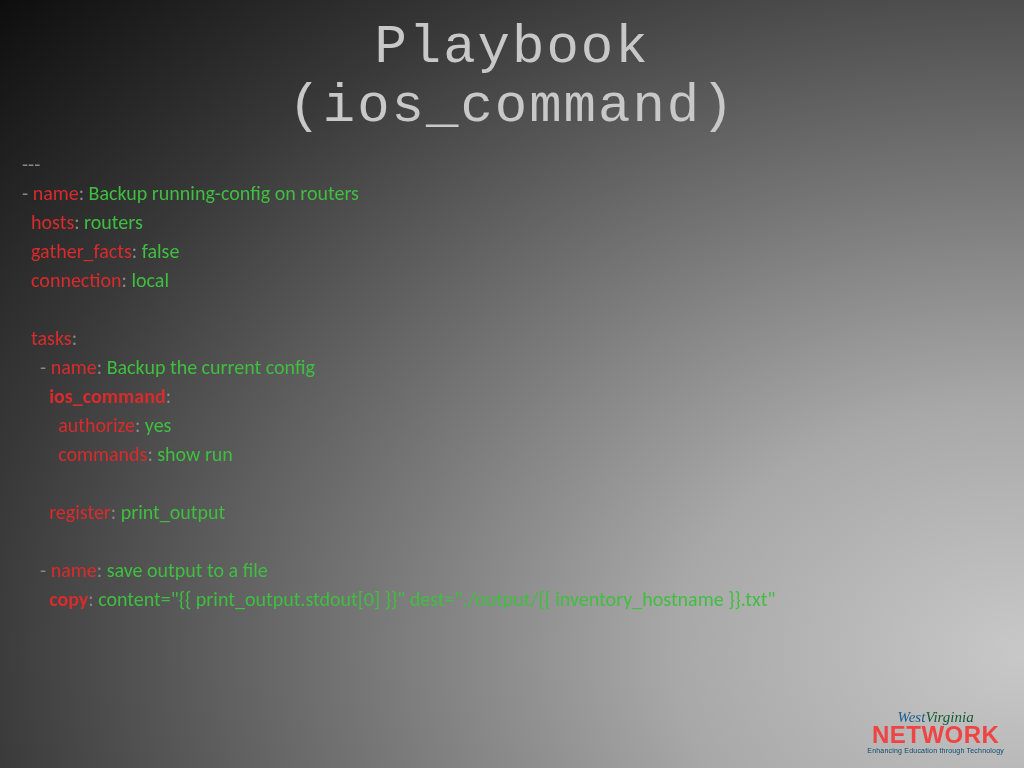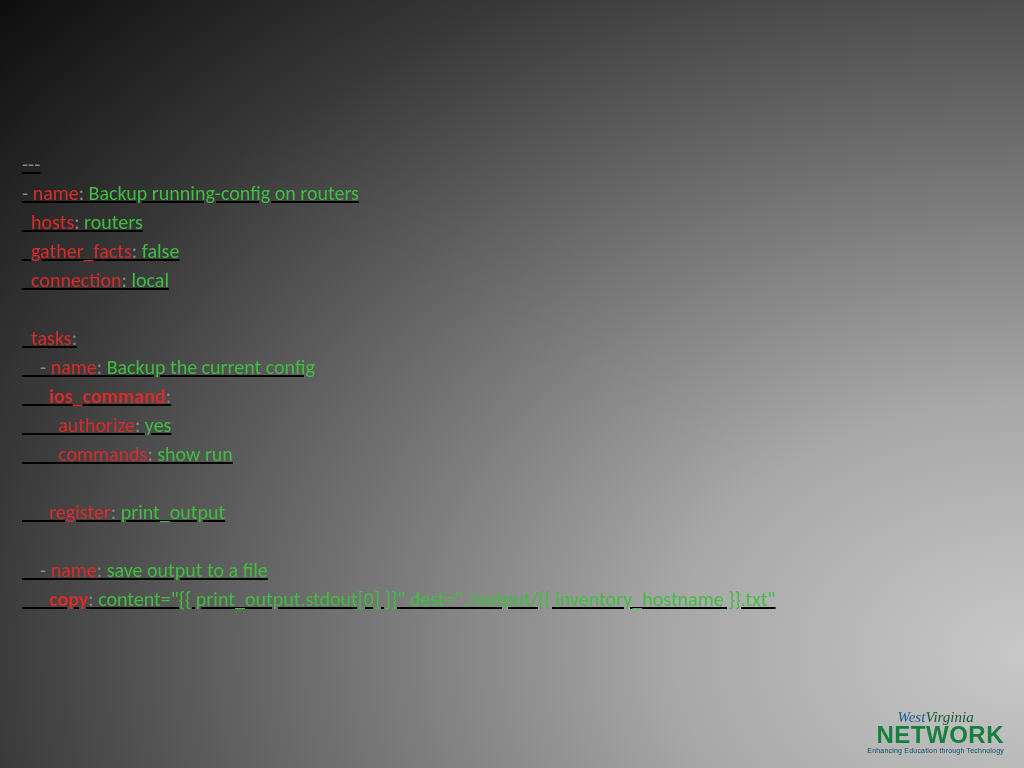--- a/index.html
+++ b/index.html
@@ -18,21 +18,20 @@
     line-height: 1.1;
     letter-spacing: 2px;
   }
   .code {
     position: absolute;
     top: 150px;
     left: 22px;
     font-size: 20px;
     line-height: 1.45;
     white-space: pre;
-    text-decoration: underline;
   }
   .g { color: #3fbf3f; }
   .r { color: #d92b2b; }
   .rb { color: #d92b2b; font-weight: bold; }
   .gray { color: #888; }
   .logo {
     position: absolute;
     right: 20px;
     bottom: 14px;
     text-align: center;
@@ -44,36 +43,37 @@
     font-size: 15px;
     color: #1a5d8a;
     margin-bottom: -2px;
     margin-top: 40px;
   }
   .logo-top .wv2 { color: #155a32; }
   .logo-mid {
     font-family: Arial, sans-serif;
     font-weight: 900;
     font-size: 24px;
-    color: #15803d;
+    color: #ef4444;
     letter-spacing: 0.5px;
     position: relative;
-    text-align: right;
   }
   .logo-bot {
     font-family: Arial, sans-serif;
     font-size: 7px;
     color: #0a4a6a;
     letter-spacing: 0.2px;
   }
 </style>
 </head>
 <body>
 
 <div class="title">
+  <div>Playbook</div>
+  <div>(ios_command)</div>
 </div>
 
 <div class="code"><span class="gray">---</span>
 <span class="gray">- </span><span class="r">name</span><span class="gray">: </span><span class="g">Backup running-config on routers</span>
   <span class="r">hosts</span><span class="gray">: </span><span class="g">routers</span>
   <span class="r">gather_facts</span><span class="gray">: </span><span class="g">false</span>
   <span class="r">connection</span><span class="gray">: </span><span class="g">local</span>
 
   <span class="r">tasks</span><span class="gray">:</span>
     <span class="gray">- </span><span class="r">name</span><span class="gray">: </span><span class="g">Backup the current config</span>

